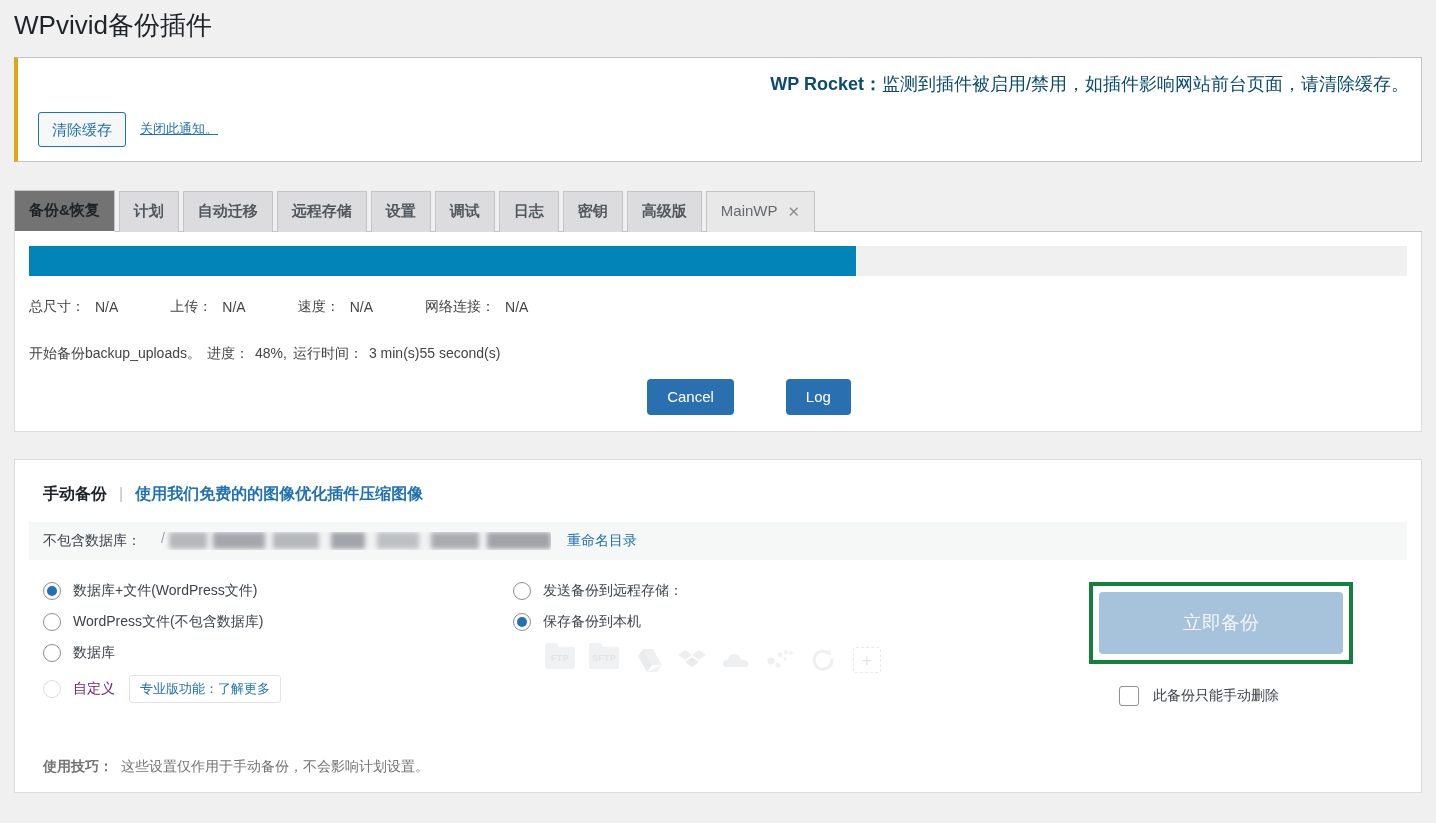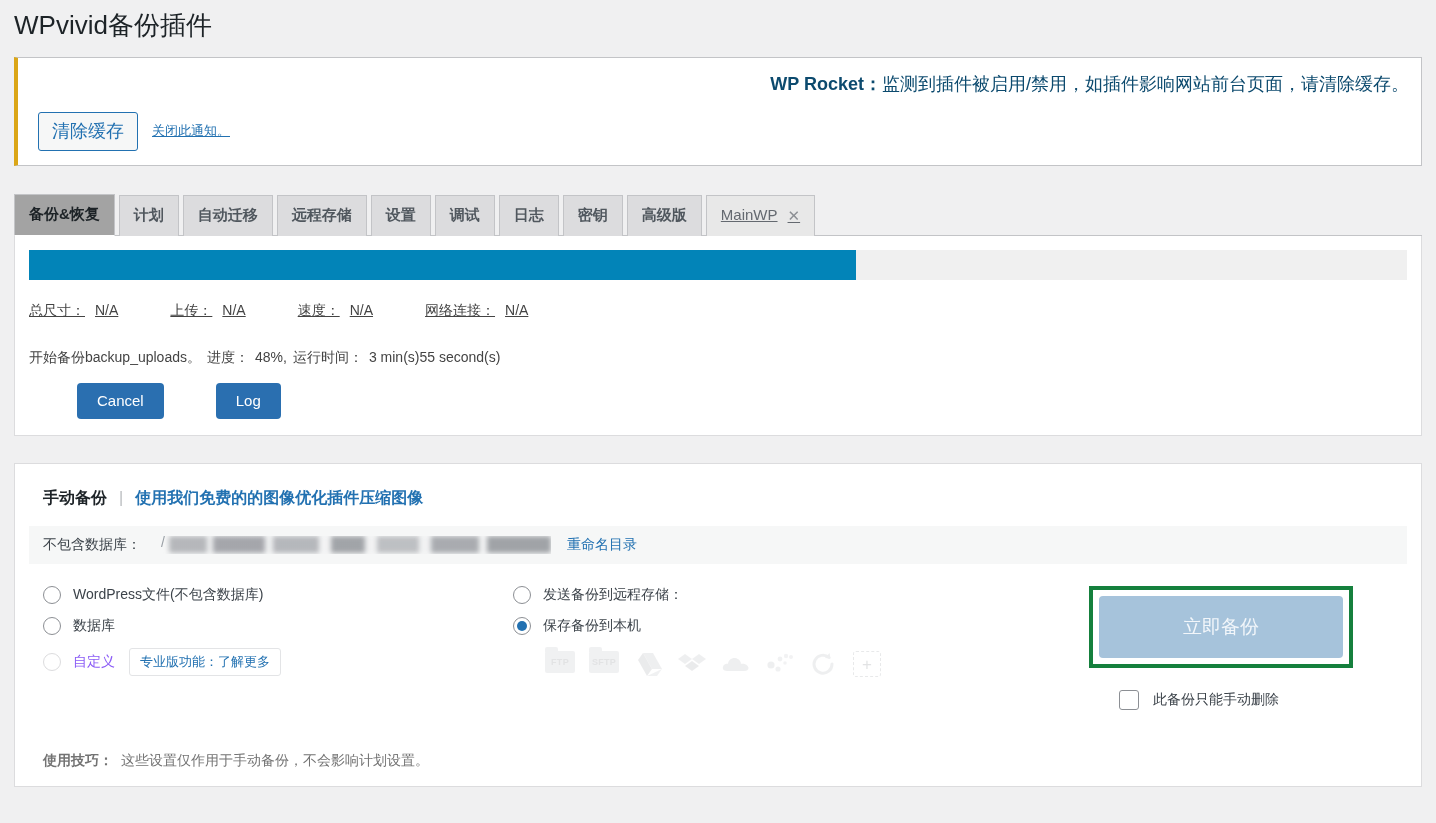--- a/index.html
+++ b/index.html
@@ -33,21 +33,21 @@
     padding: 12px 12px 14px 20px;
   }
   .notice-text { font-size: 18px; line-height: 1.6; color: #0c4a6e; text-align: right; }
   .notice-text b { font-weight: 700; }
   .notice-actions { margin-top: 13px; display: flex; align-items: center; gap: 14px; }
   .btn-secondary {
     background: #f6f7f7;
     border: 1px solid #2271b1;
     color: #2271b1;
     border-radius: 3px;
-    font-size: 18px;
+    font-size: 15px;
     padding: 6px 13px;
     line-height: 1.4;
     cursor: pointer;
     font-family: inherit;
   }
   .link { color: #2271b1; font-size: 13px; text-decoration: underline; cursor: pointer; }
 
   
   .tabs {
     margin: 24px 14px 0 14px;
@@ -65,32 +65,31 @@
     font-size: 15px;
     font-weight: 600;
     padding: 8px 14px 9px 14px;
     margin-right: 4px;
     line-height: 1.5;
     cursor: pointer;
     position: relative;
     bottom: -1px;
   }
   .tab.active {
-    background: #a3a3a3;
+    background: #737373;
     color: #1d2327;
     border-bottom: 1px solid #fff;
   }
   .tab.plain {
     background: #e8e8e8;
     color: #646970;
     font-weight: 400;
     display: flex;
     align-items: center;
     gap: 10px;
-    text-decoration: underline;
   }
   .tab-close {
     color: #8c8f94;
     font-size: 15px;
     line-height: 1;
     cursor: pointer;
   }
 
   
   .card {
@@ -112,32 +111,32 @@
     height: 100%;
     background: #0284b8;
   }
   .stats-row {
     display: flex;
     align-items: center;
     font-size: 14px;
     color: #444;
     margin: 22px 0 0 14px;
   }
-  .stat { display: flex; align-items: flex-start; text-decoration: underline; }
+  .stat { display: flex; align-items: center; }
   .stat-label { margin-right: 10px; }
   .stat-value { }
   .stat + .stat { margin-left: 52px; }
   .status-line {
     font-size: 14px;
     color: #444;
     margin: 28px 0 0 14px;
     line-height: 1.4;
   }
   .status-line .sep { display: inline-block; width: 6px; }
-  .btn-row { margin: 16px 0 0 62px; display: flex; gap: 52px; }
+  .btn-row { margin: 16px 0 0 62px; display: flex; gap: 52px; justify-content: center; }
   .btn-primary {
     background: #2a6fb0;
     border: none;
     color: #fff;
     border-radius: 4px;
     font-size: 15px;
     padding: 9px 20px;
     cursor: pointer;
     font-family: inherit;
     line-height: 1.2;
@@ -221,21 +220,21 @@
   }
   .radio.checked::after {
     content: "";
     position: absolute;
     left: 3px; top: 3px;
     width: 10px; height: 10px;
     border-radius: 50%;
     background: #2271b1;
   }
   .radio.disabled { border-color: #dcdcde; cursor: default; }
-  .radio-label.disabled { color: #8b5cf6; }
+  .radio-label.disabled { color: #701a75; }
 
   .pro-badge {
     display: inline-block;
     margin-left: 14px;
     border: 1px solid #e3e4e6;
     background: #fff;
     color: #2271b1;
     font-size: 13px;
     padding: 4px 10px;
     border-radius: 3px;
@@ -399,20 +398,24 @@
         <span class="slash">/</span>
         <span class="blur"></span>
       </span>
       <span class="dir-rename">重命名目录</span>
     </div>
 
     <div class="options-grid">
 
       <div class="col-left">
         <div class="radio-row">
+          <span class="radio checked"></span>
+          <span class="radio-label">数据库+文件(WordPress文件)</span>
+        </div>
+        <div class="radio-row">
           <span class="radio"></span>
           <span class="radio-label">WordPress文件(不包含数据库)</span>
         </div>
         <div class="radio-row">
           <span class="radio"></span>
           <span class="radio-label">数据库</span>
         </div>
         <div class="radio-row">
           <span class="radio disabled"></span>
           <span class="radio-label disabled">自定义</span>

